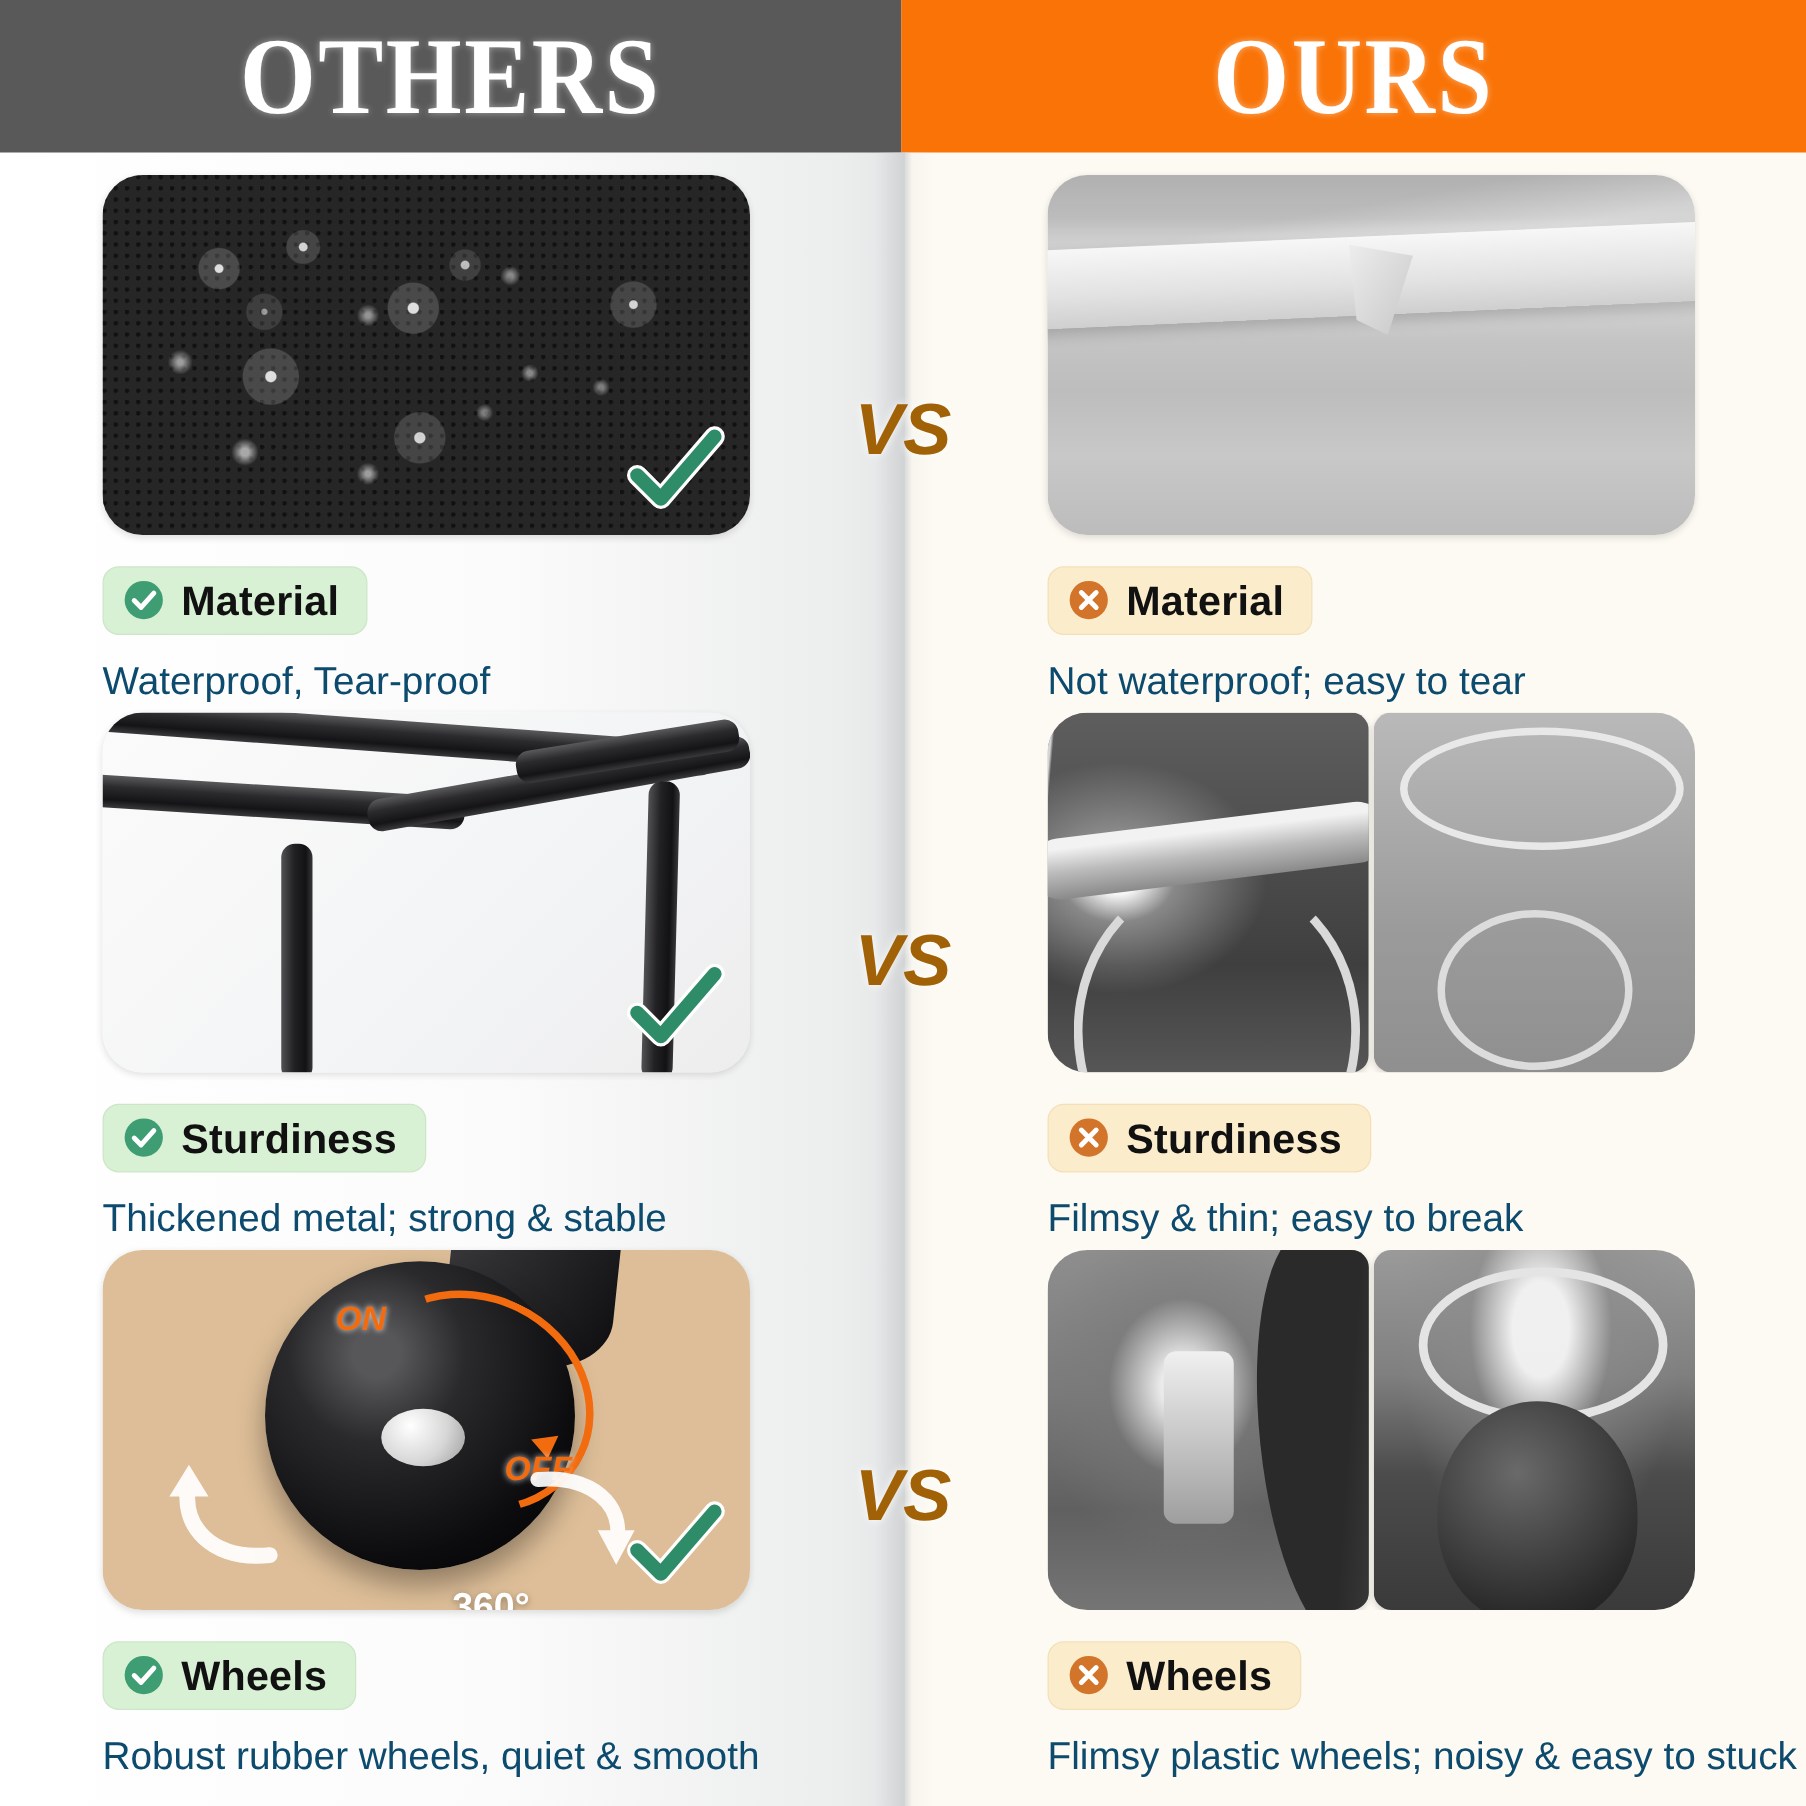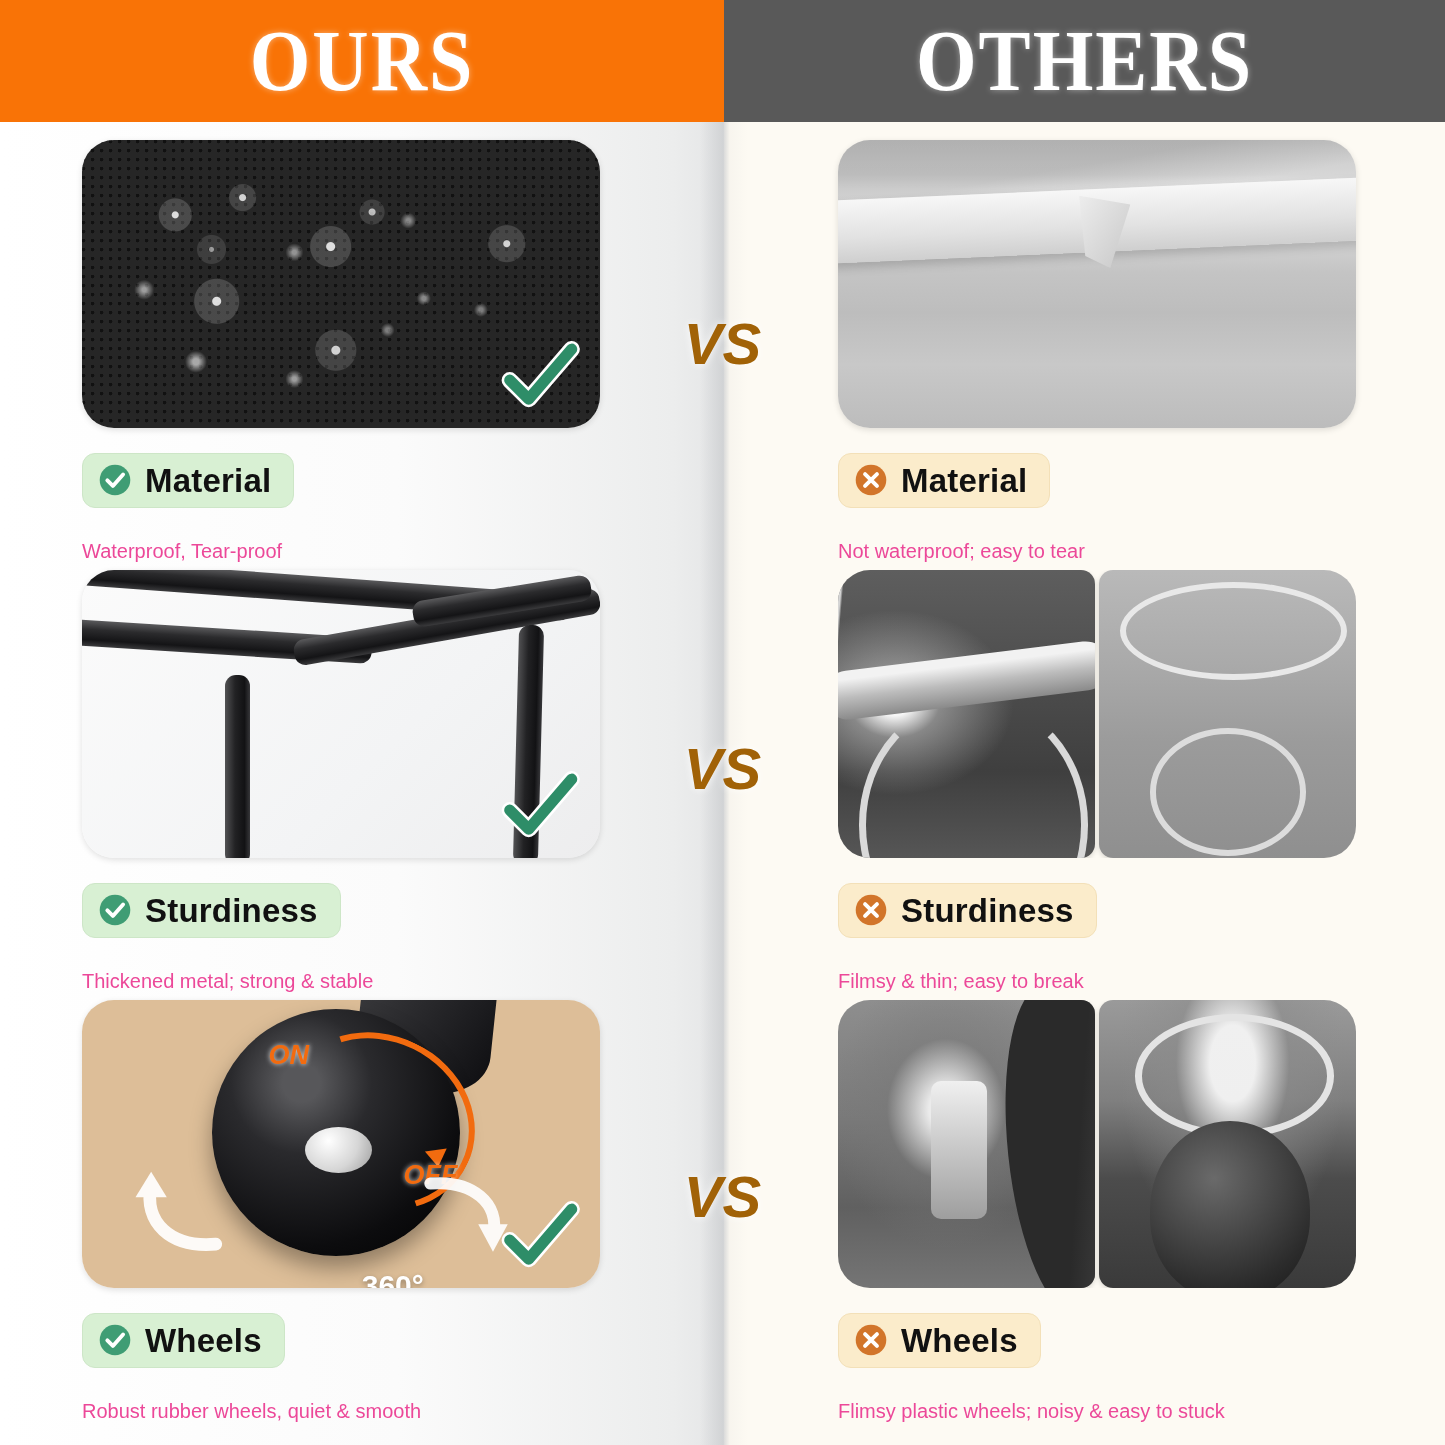--- a/index.html
+++ b/index.html
@@ -432,24 +432,24 @@
   }
   .badge-label {
     font-family: "Liberation Sans", sans-serif;
     font-weight: 700;
     font-size: 33px;
     color: #111111;
     letter-spacing: 0.2px;
     line-height: 1;
   }
   .desc {
-    margin-top: 32px;
+    margin-top: 20px;
     font-family: "Liberation Sans", sans-serif;
-    font-size: 20px;
-    color: #ec4899;
+    font-size: 31px;
+    color: #0c4a6e;
     line-height: 1.1;
   }
 
   
   .vs {
     position: absolute;
     left: 0;
     width: 1445px;
     text-align: center;
     font-family: "Liberation Sans", sans-serif;
@@ -463,25 +463,25 @@
 </style>
 </head>
 <body>
 
 <div class="page">
 
   <div class="col-bg left"></div>
   <div class="col-bg right"></div>
 
   <div class="header">
+    <div class="header-band others">
+      <span class="header-title">OTHERS</span>
+    </div>
     <div class="header-band ours">
       <span class="header-title">OURS</span>
-    </div>
-    <div class="header-band others">
-      <span class="header-title">OTHERS</span>
     </div>
   </div>
 
   <div class="divider"></div>
 
   <div class="rows">
 
     <div class="row">
       <div class="cell left">
         <div class="media">

